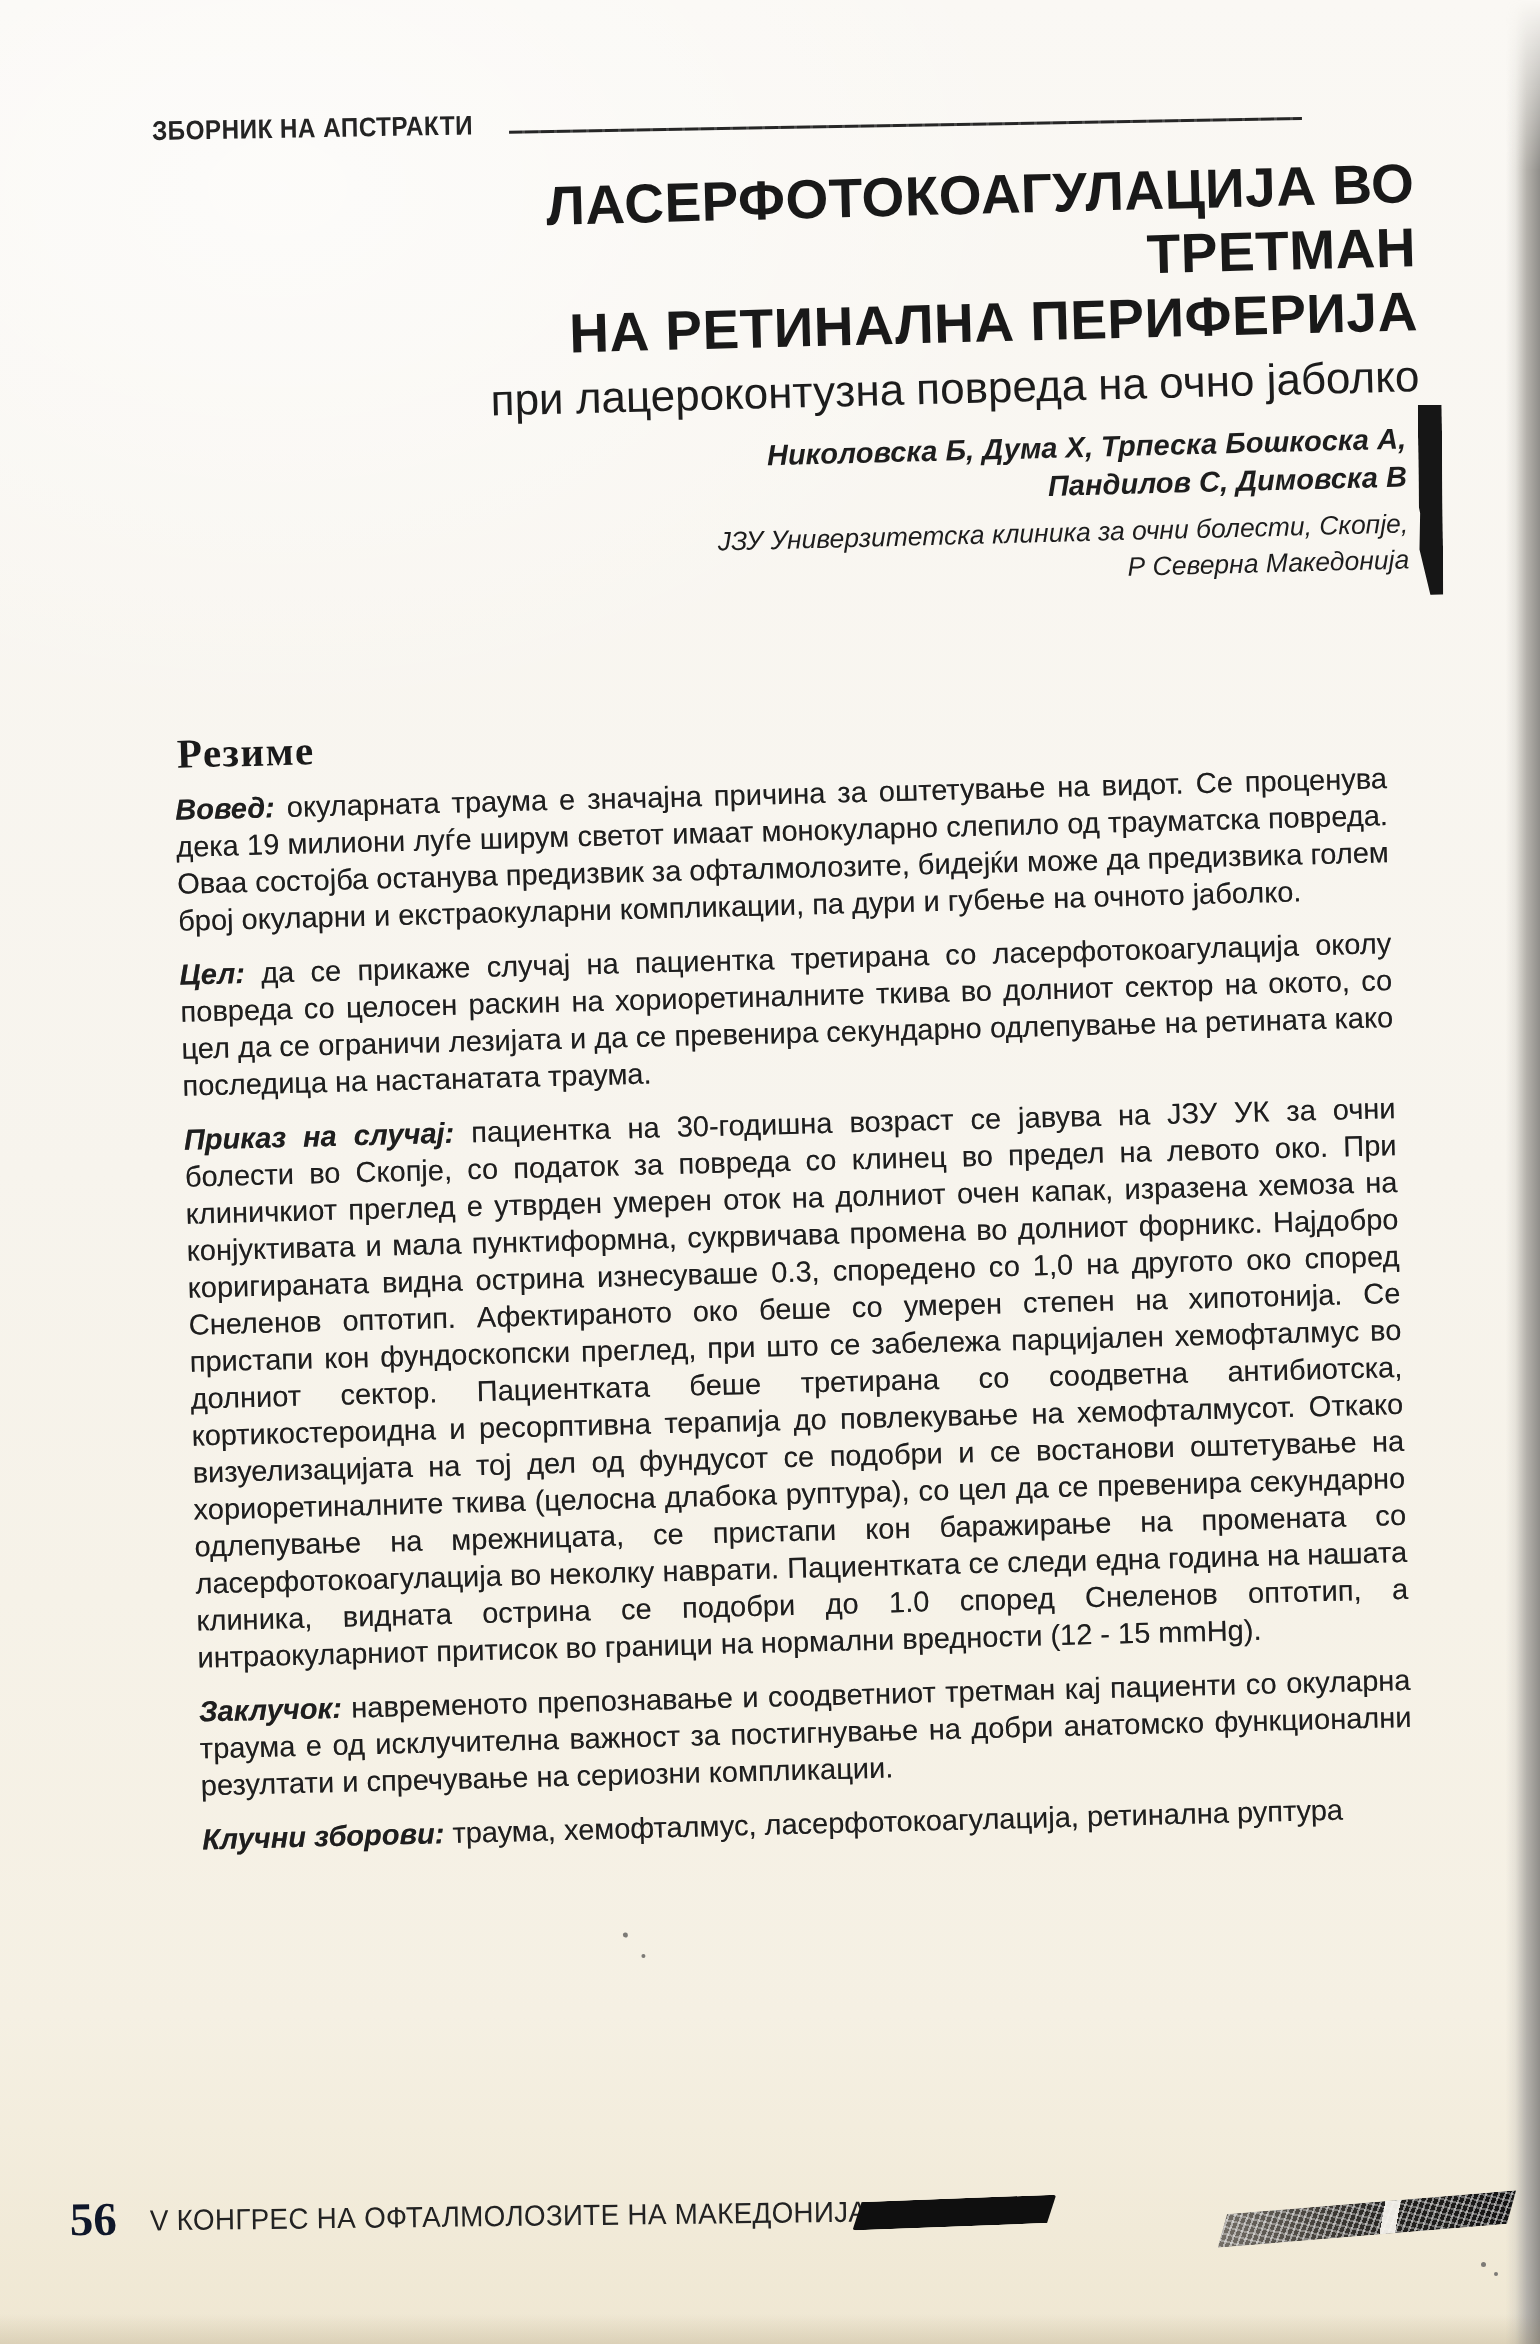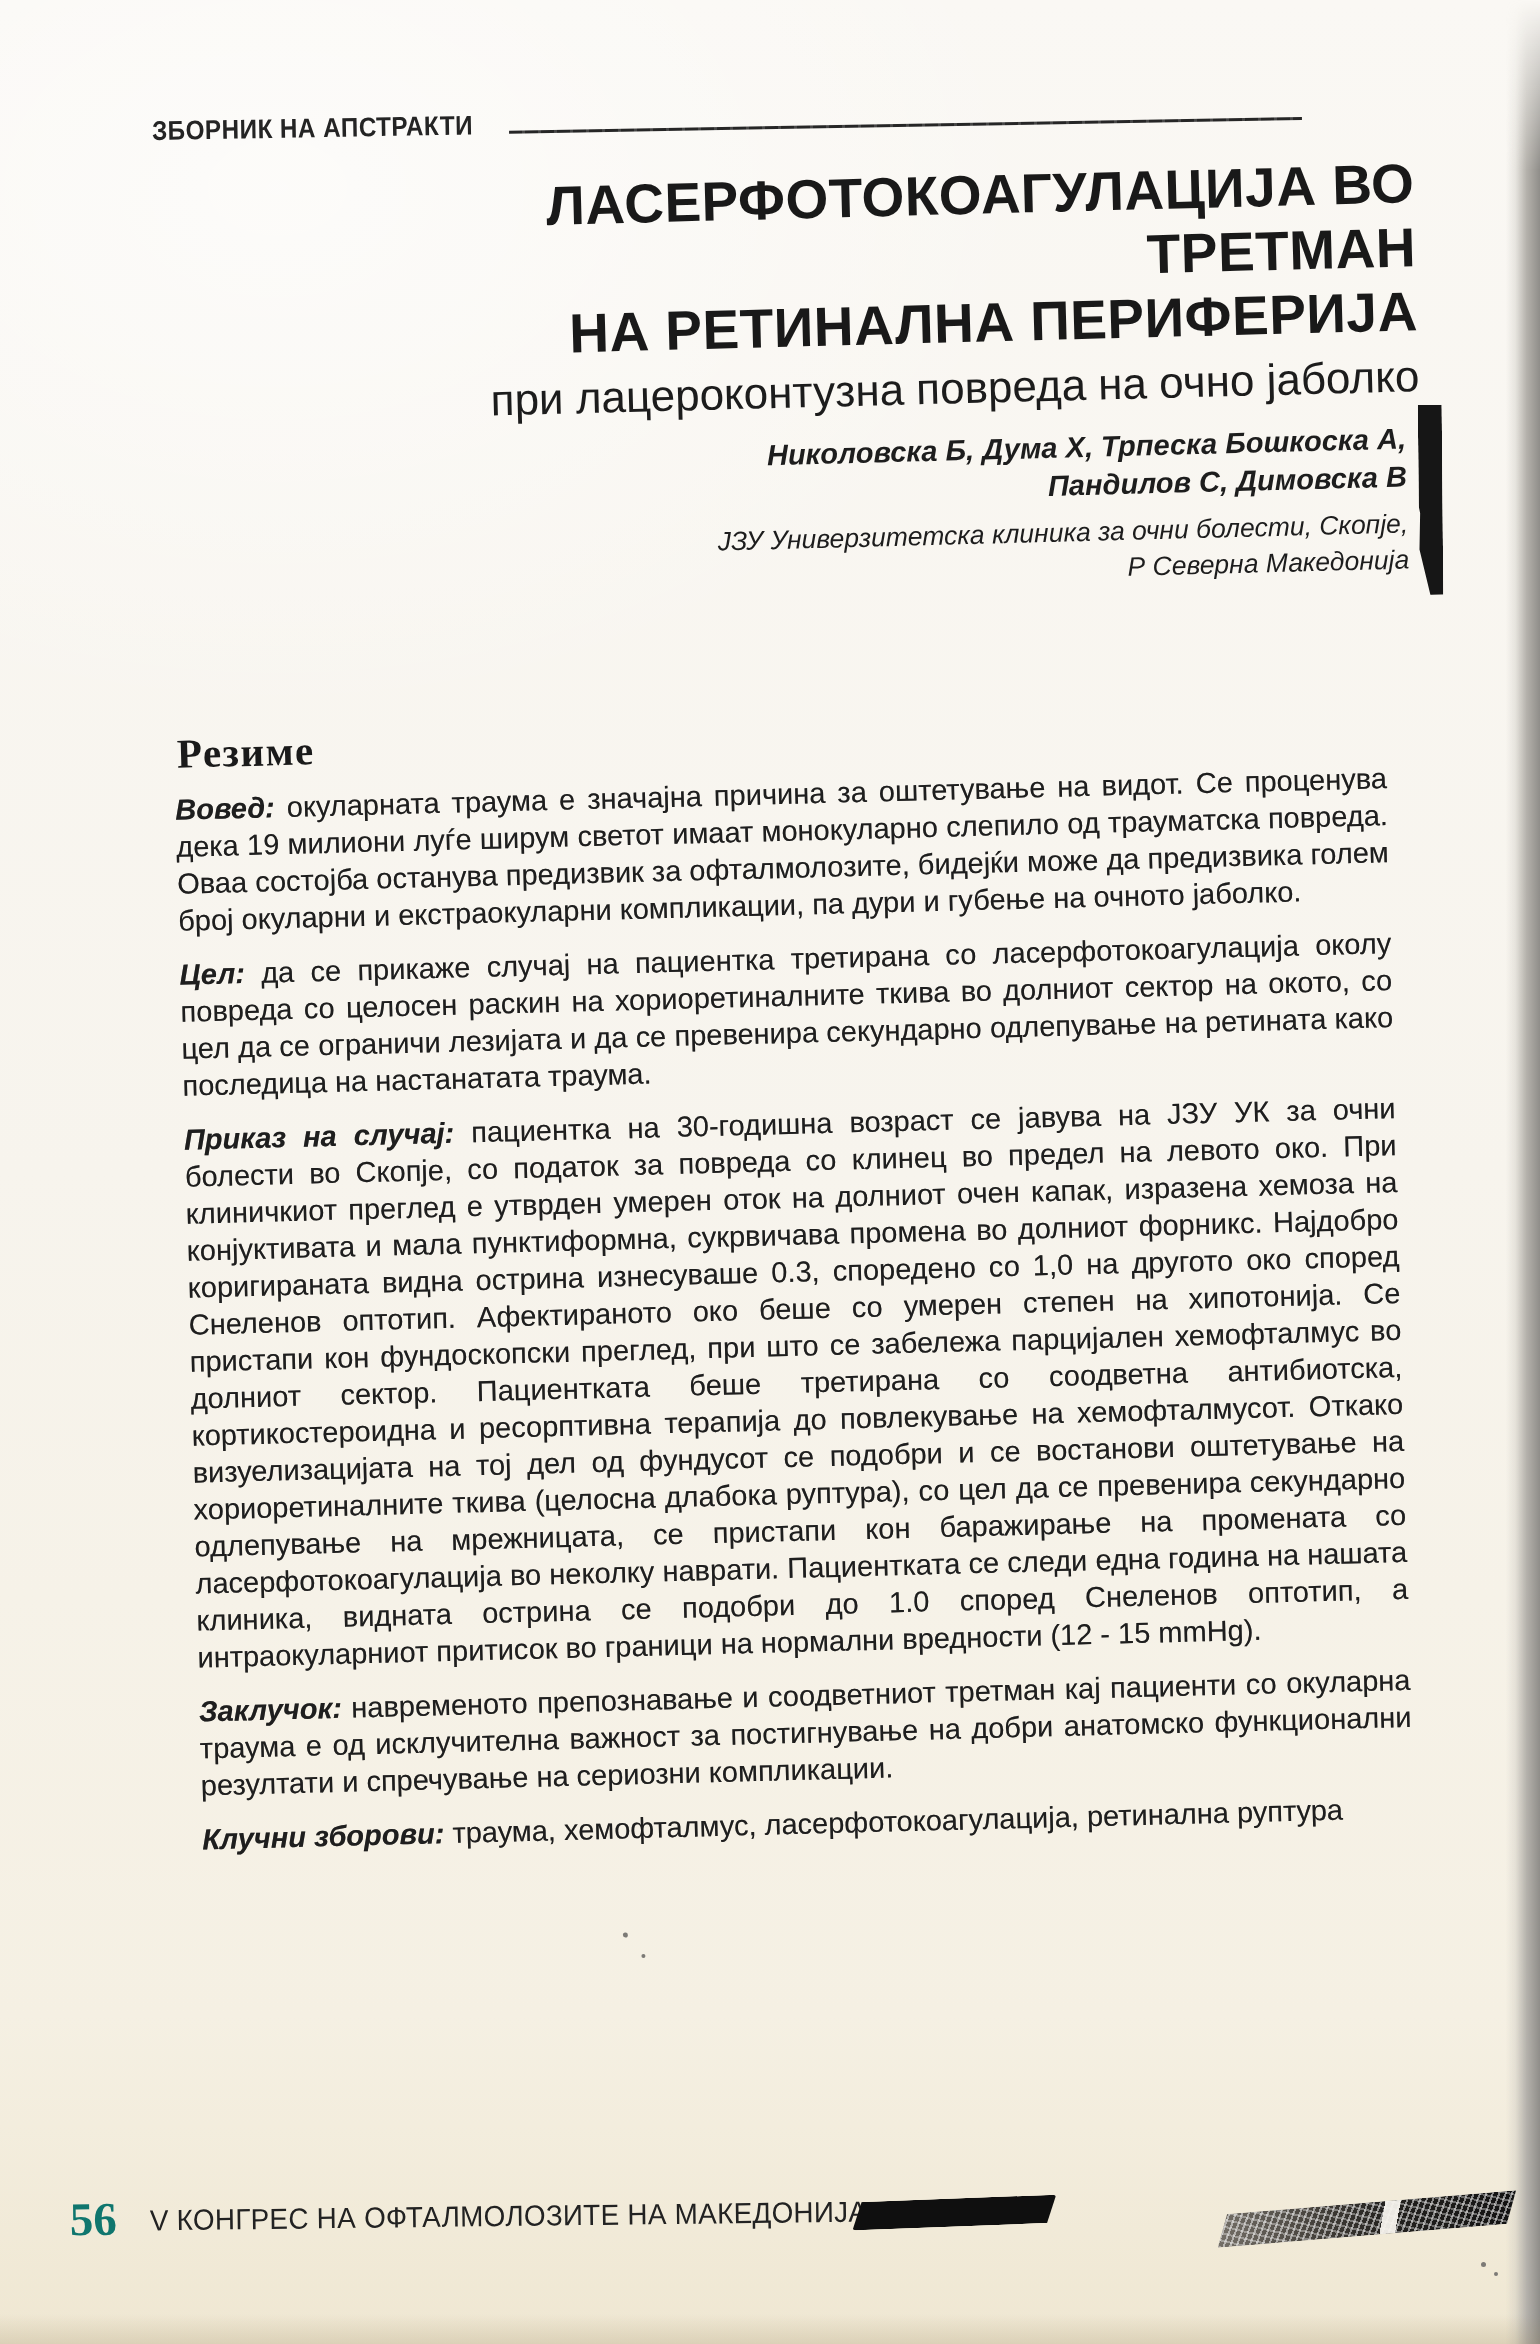--- a/index.html
+++ b/index.html
@@ -86,21 +86,21 @@
   .keywords { margin-top: 62px; text-align: left; }
 
   
   .footer {
     position: absolute; left: 0; top: 2192px; width: 1540px; height: 90px;
     transform: rotate(-0.7deg); transform-origin: 100px 40px;
   }
   .page-number {
     position: absolute; left: 70px; top: 0;
     font-family: "Liberation Serif", "DejaVu Serif", serif;
-    font-weight: 700; font-size: 47px; color: #0f766e;
+    font-weight: 700; font-size: 47px; color: #0f172a;
   }
   .footer-text {
     position: absolute; left: 150px; top: 13px;
     font-size: 29px; letter-spacing: 0.3px; color: #222;
     transform: scaleX(0.96); transform-origin: left top; white-space: nowrap;
   }
   .footer-bar-solid {
     position: absolute; left: 852px; top: 17px; width: 205px; height: 28px;
     background: #0f0f0f; border-radius: 4px;
     clip-path: polygon(5% 0, 100% 0, 95% 100%, 0 100%);

